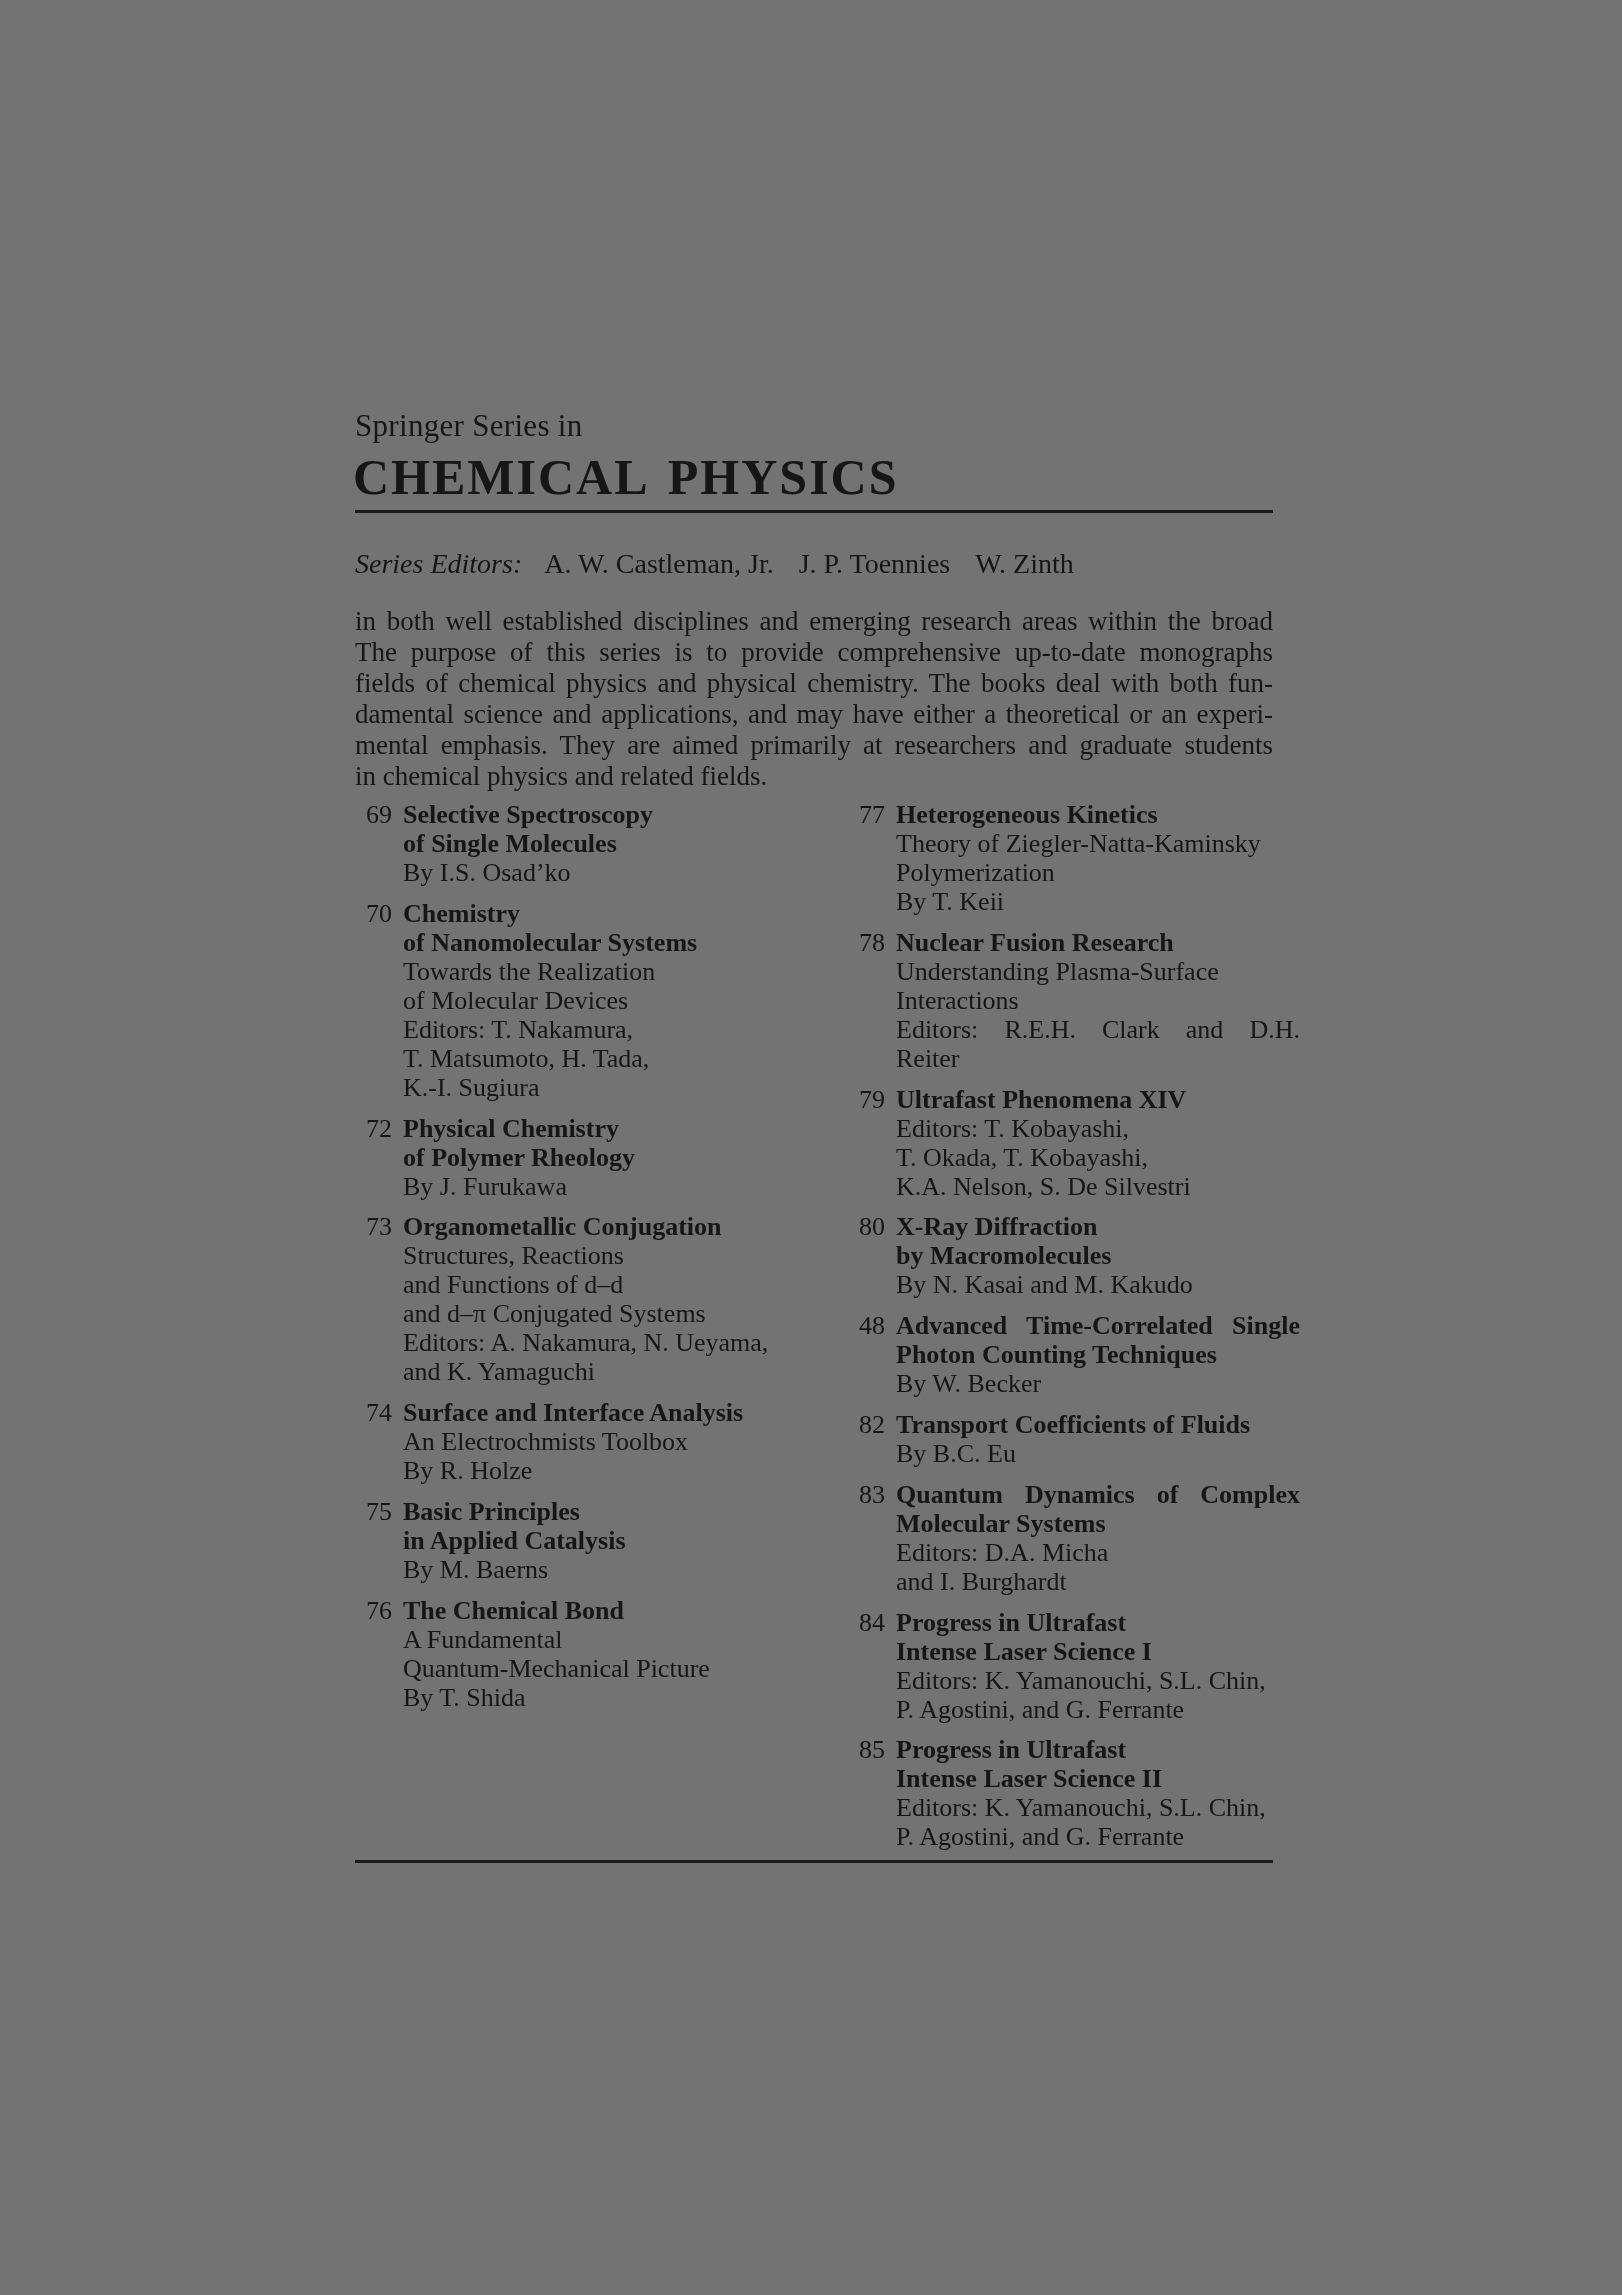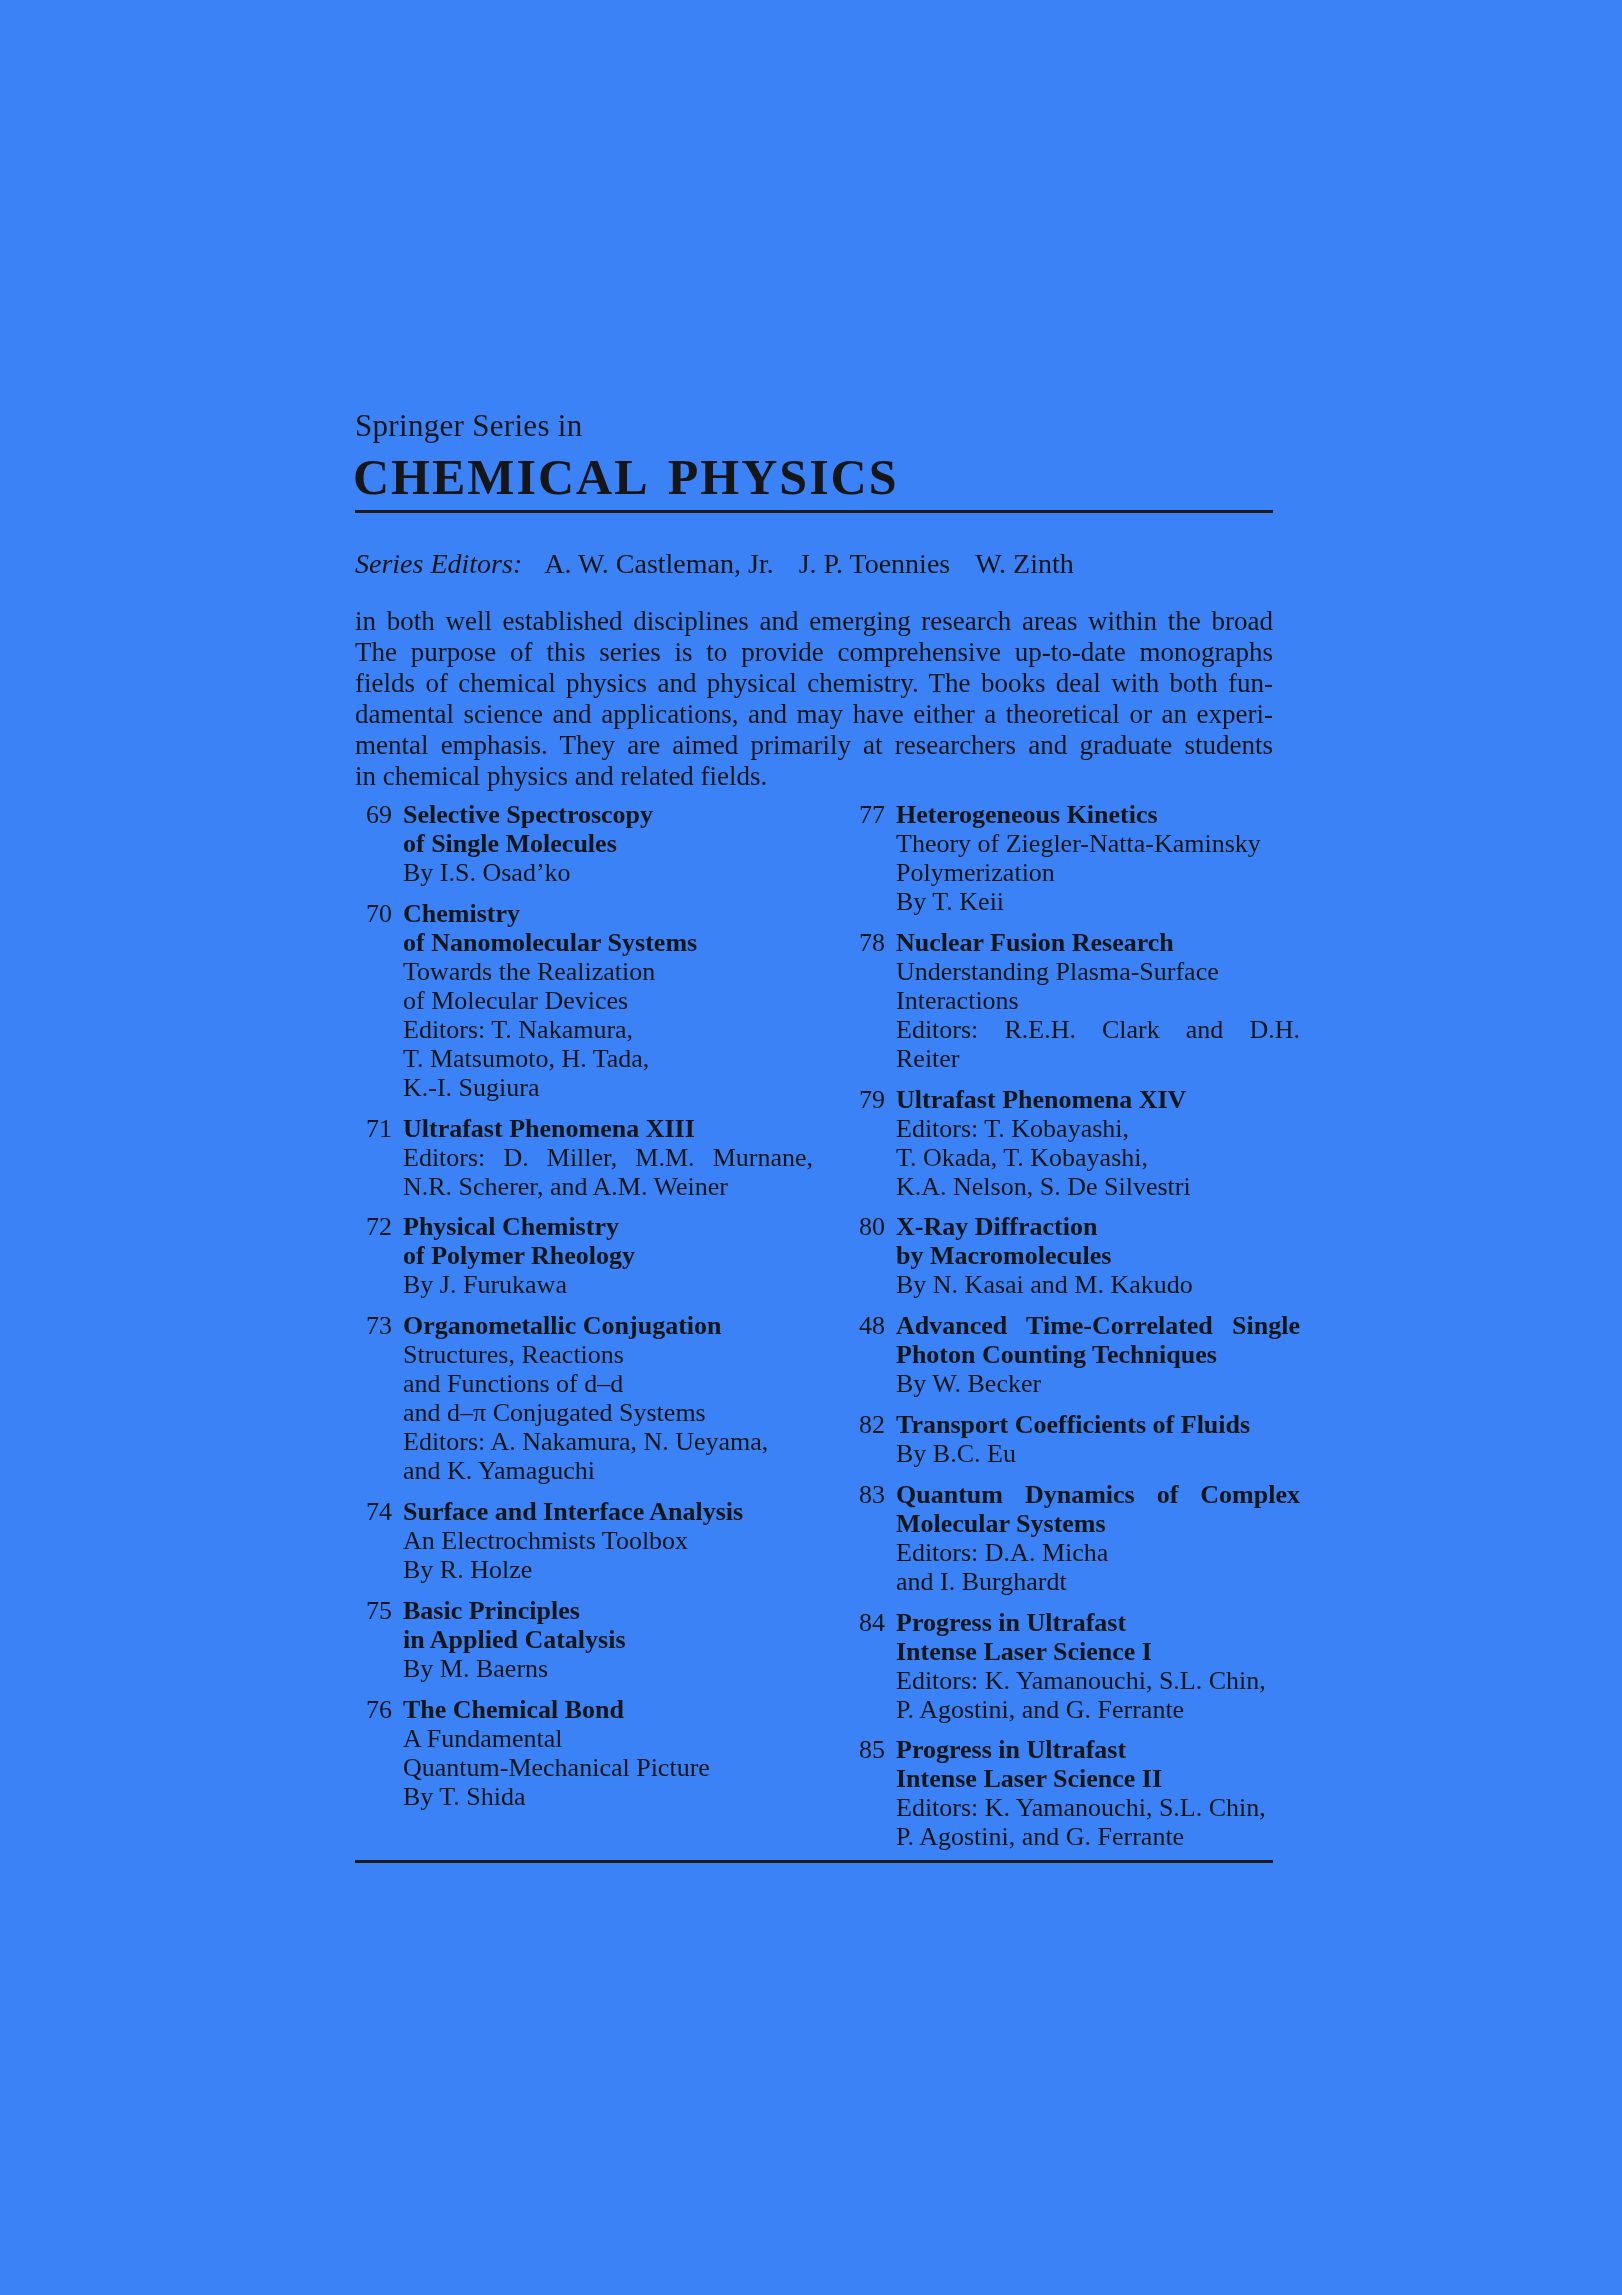--- a/index.html
+++ b/index.html
@@ -1,21 +1,21 @@
 <!DOCTYPE html>
 <html style="font-size:10.5px"><head>
 <meta charset="utf-8">
 <style>
   html, body { margin: 0; padding: 0; background: #e8e8e8; }
   .page {
     position: relative;
     width: 1623px;
     height: 2295px;
     margin: 0 auto;
-    background: #3b82f6;
+    background: #737373;
     color: #161616;
     font-family: "Liberation Serif", "DejaVu Serif", serif;
     overflow: hidden;
   }
   .series-label {
     position: absolute;
     left: 355px; top: 407px;
     font-size: 31px;
     line-height: 38px;
     letter-spacing: 0.3px;
@@ -130,28 +130,20 @@
           <div class="book-line bold">Chemistry</div>
           <div class="book-line bold">of Nanomolecular Systems</div>
           <div class="book-line">Towards the Realization</div>
           <div class="book-line">of Molecular Devices</div>
           <div class="book-line">Editors: T. Nakamura,</div>
           <div class="book-line">T. Matsumoto, H. Tada,</div>
           <div class="book-line">K.-I. Sugiura</div>
         </div>
       </div>
       <div class="book-entry">
-        <div class="book-num">71</div>
-        <div class="book-lines">
-          <div class="book-line bold">Ultrafast Phenomena XIII</div>
-          <div class="book-line stretch">Editors: D. Miller, M.M. Murnane,</div>
-          <div class="book-line">N.R. Scherer, and A.M. Weiner</div>
-        </div>
-      </div>
-      <div class="book-entry">
         <div class="book-num">72</div>
         <div class="book-lines">
           <div class="book-line bold">Physical Chemistry</div>
           <div class="book-line bold">of Polymer Rheology</div>
           <div class="book-line">By J. Furukawa</div>
         </div>
       </div>
       <div class="book-entry">
         <div class="book-num">73</div>
         <div class="book-lines">

